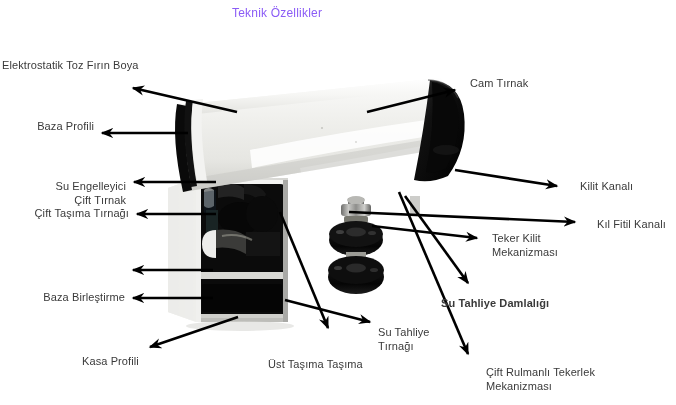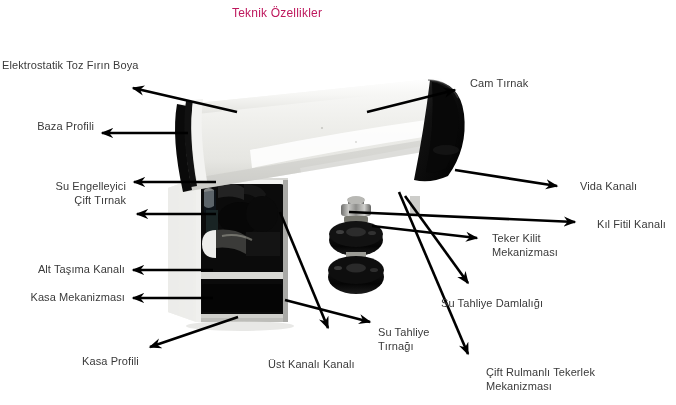--- a/index.html
+++ b/index.html
@@ -32,21 +32,21 @@
     font-size: 11px;
     line-height: 13.5px;
     white-space: pre;
     letter-spacing: 0.1px;
   }
   .lbl.r { text-align: right; }
   #page-title {
     position: absolute;
     left: 232px;
     top: 6px;
-    color: #be185d;
+    color: #8b5cf6;
     font-family: "Liberation Sans", sans-serif;
     font-size: 12px;
     letter-spacing: 0.2px;
     white-space: pre;
   }
 </style>
 </head>
 <body>
 
 <div id="diagram-root">
@@ -226,37 +226,37 @@
 
   <div class="lbl r" style="left:2px; top:59px; width:126px;">Elektrostatik Toz Fırın Boya</div>
 
   <div class="lbl" style="left:470px; top:77px; width:120px;">Cam Tırnak</div>
 
   <div class="lbl r" style="left:0px; top:120px; width:94px;">Baza Profili</div>
 
   <div class="lbl r" style="left:0px; top:180px; width:126px;">Su Engelleyici
 Çift Tırnak</div>
 
-
-  <div class="lbl" style="left:580px; top:180px; width:96px;">Vida Kanalı</div>
+  <div class="lbl r" style="left:0px; top:207px; width:129px;">Çift Taşıma Tırnağı</div>
+
+  <div class="lbl" style="left:580px; top:180px; width:96px;">Kilit Kanalı</div>
 
   <div class="lbl" style="left:597px; top:218px; width:60px;">Kıl Fitil Kanalı</div>
 
   <div class="lbl" style="left:492px; top:232px; width:110px;">Teker Kilit
 Mekanizması</div>
 
-  <div class="lbl r" style="left:0px; top:263px; width:125px;">Alt Taşıma Kanalı</div>
-
-  <div class="lbl r" style="left:0px; top:291px; width:125px;">Kasa Mekanizması</div>
-
-  <div class="lbl" style="left:441px; top:297px; width:140px;">Su Tahliye Damlalığı</div>
+
+  <div class="lbl r" style="left:0px; top:291px; width:125px;">Baza Birleştirme</div>
+
+  <div class="lbl" style="left:441px; top:297px; width:140px;font-weight:bold;">Su Tahliye Damlalığı</div>
 
   <div class="lbl" style="left:82px; top:355px; width:110px;">Kasa Profili</div>
 
-  <div class="lbl" style="left:268px; top:358px; width:118px;">Üst Kanalı Kanalı</div>
+  <div class="lbl" style="left:268px; top:358px; width:118px;">Üst Taşıma Taşıma</div>
 
   <div class="lbl" style="left:378px; top:326px; width:80px;">Su Tahliye
 Tırnağı</div>
 
   <div class="lbl" style="left:486px; top:366px; width:160px;">Çift Rulmanlı Tekerlek
 Mekanizması</div>
 
 </div>
 
 </body></html>

